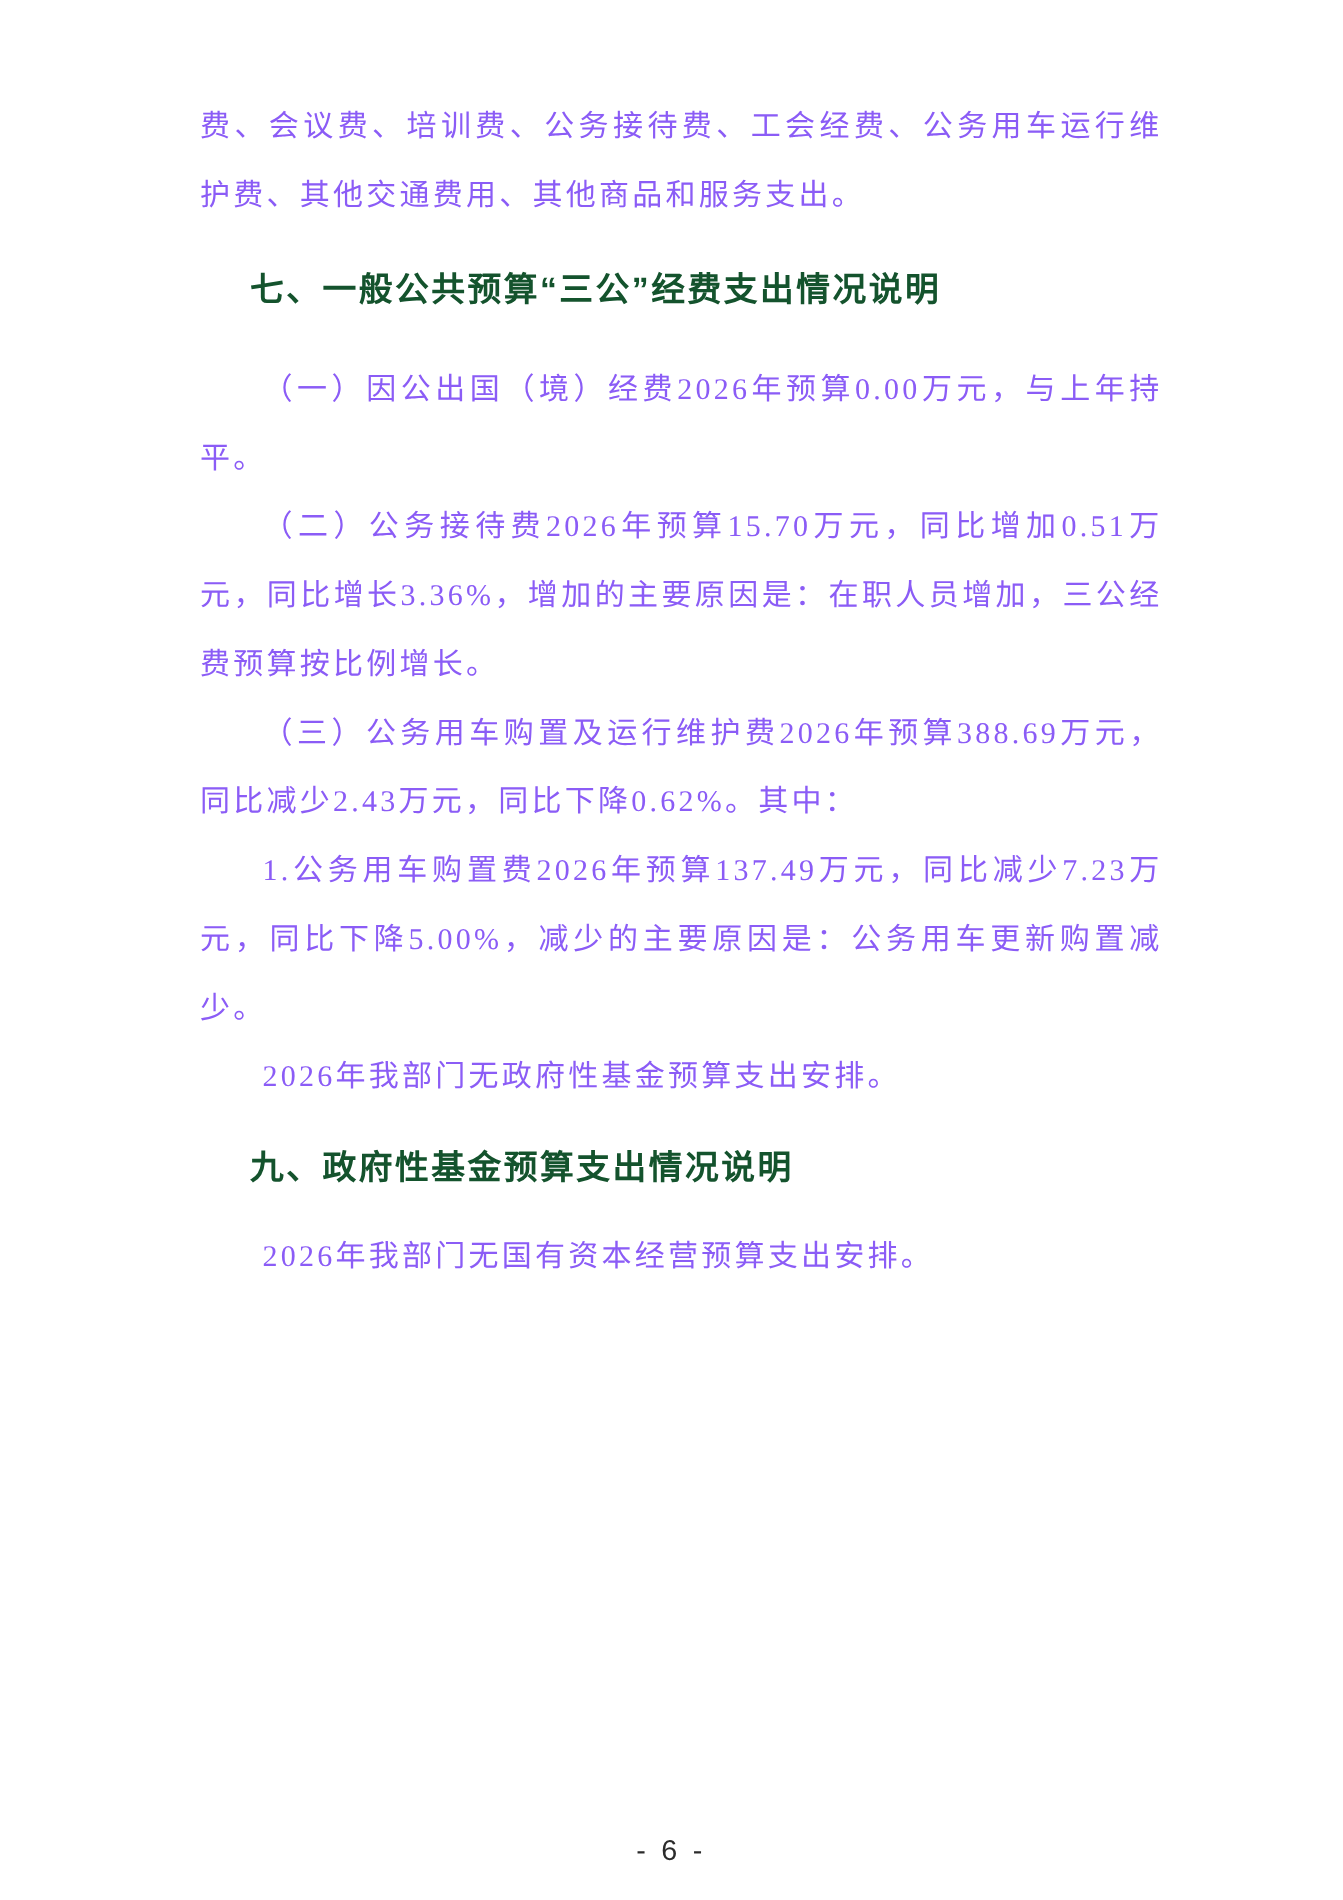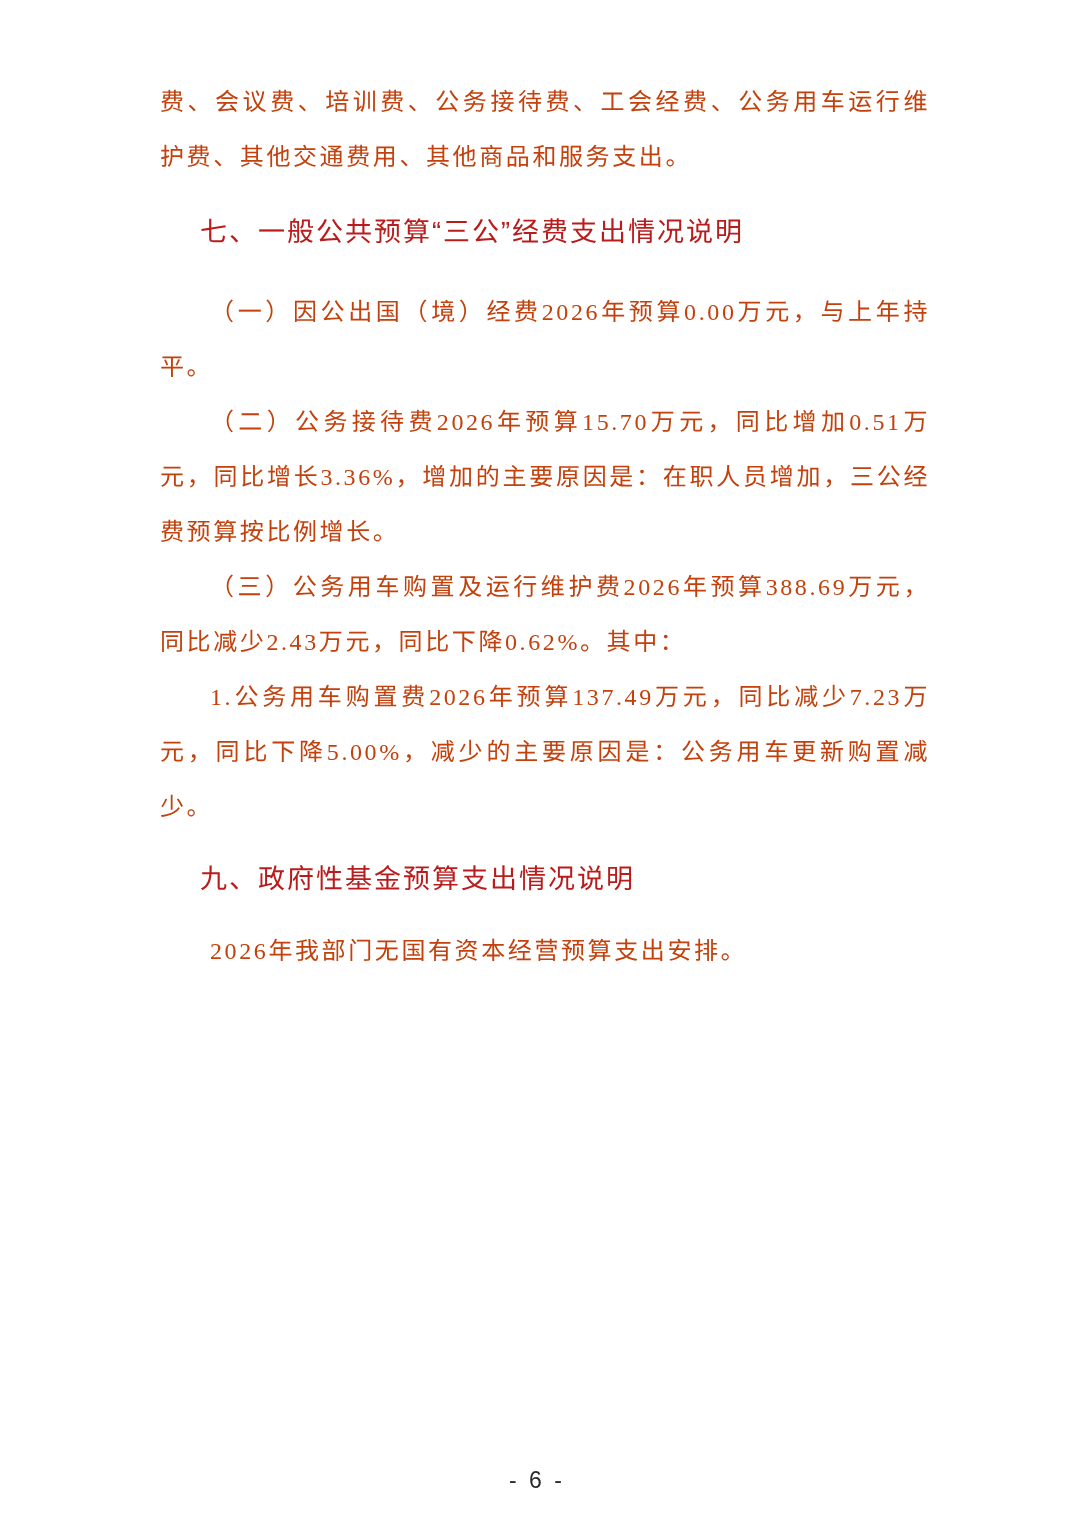--- a/index.html
+++ b/index.html
@@ -20,32 +20,32 @@
     font-family: "Liberation Serif", "DejaVu Serif", serif;
   }
   .body-para {
     margin: 0;
     font-size: 24px;
     line-height: 55px;
     letter-spacing: 2.6px;
     text-align: justify;
     text-justify: inter-character;
     font-weight: 400;
-    color: #c2410c;
+    color: #8b5cf6;
   }
   .indent {
     text-indent: 50px;
   }
   .sec-heading {
     font-family: "Liberation Sans", "DejaVu Sans", sans-serif;
-    font-weight: 400;
+    font-weight: 700;
     font-size: 27px;
     line-height: 58px;
     letter-spacing: 2px;
-    color: #b91c1c;
+    color: #14532d;
     text-indent: 40px;
     margin: 18px 0 24px 0;
     text-align: left;
   }
   .sec-heading.tight {
     margin: 15px 0 16px 0;
   }
   .page-number {
     position: absolute;
     left: 0;
@@ -71,20 +71,21 @@
   <p class="body-para indent">（一）因公出国（境）经费2026年预算0.00万元，与上年持平。</p>
 
   <p class="body-para indent">（二）公务接待费2026年预算15.70万元，同比增加0.51万元，同比增长3.36%，增加的主要原因是：在职人员增加，三公经费预算按比例增长。</p>
 
   <p class="body-para indent">（三）公务用车购置及运行维护费2026年预算388.69万元，同比减少2.43万元，同比下降0.62%。其中：</p>
 
   <p class="body-para indent">1.公务用车购置费2026年预算137.49万元，同比减少7.23万元，同比下降5.00%，减少的主要原因是：公务用车更新购置减少。</p>
 
 
 
+  <p class="body-para indent">2026年我部门无政府性基金预算支出安排。</p>
 
   <h2 class="sec-heading tight">九、政府性基金预算支出情况说明</h2>
 
   <p class="body-para indent">2026年我部门无国有资本经营预算支出安排。</p>
 
   <div class="page-number">- 6 -</div>
 
 </div>
 
 </body></html>

